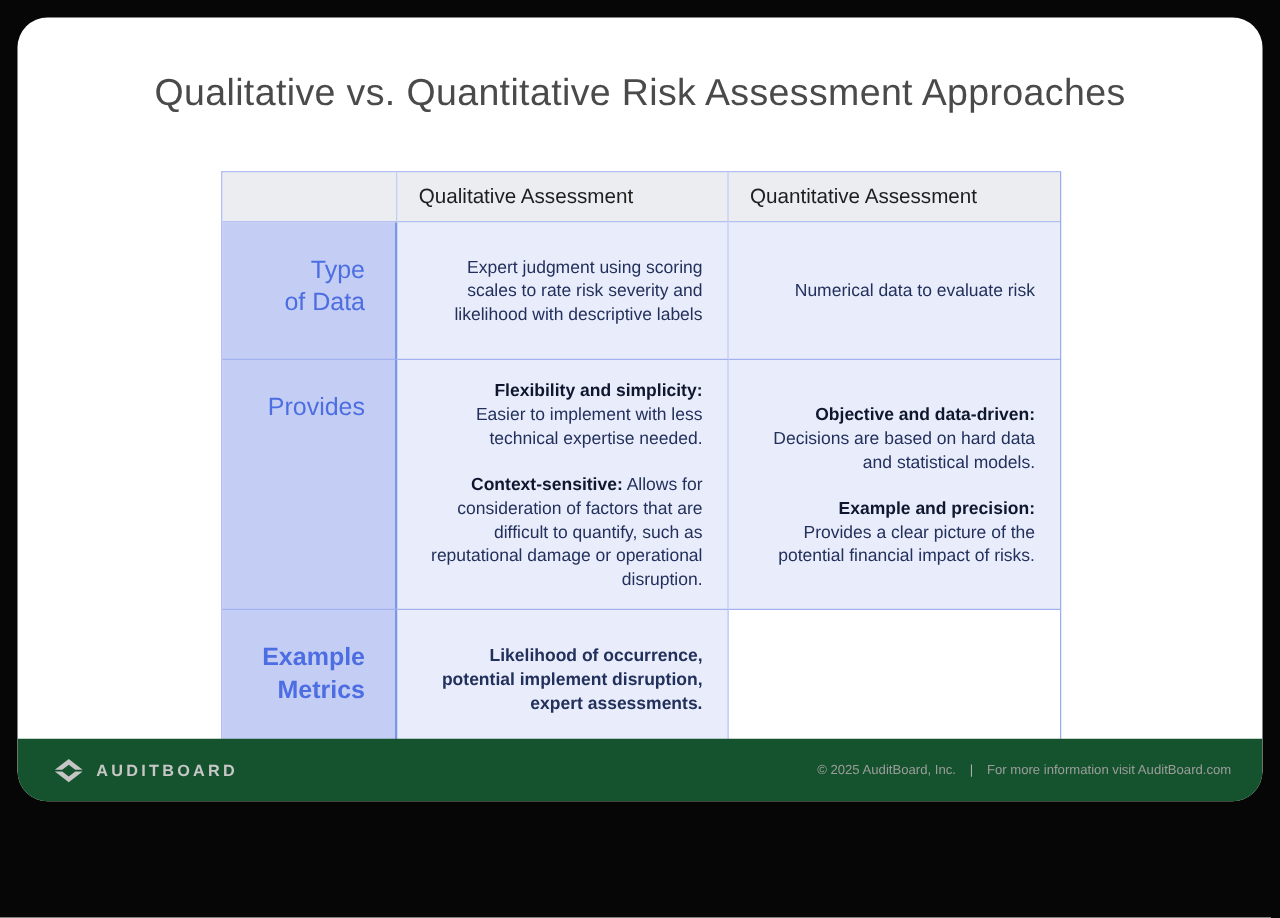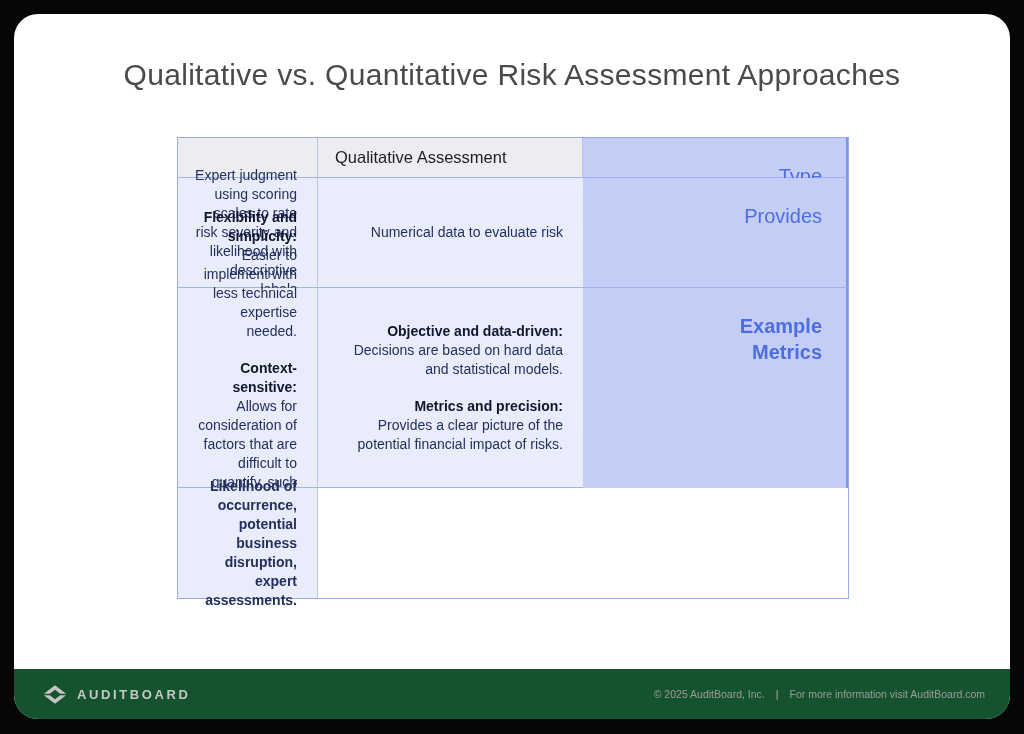--- a/index.html
+++ b/index.html
@@ -6,21 +6,21 @@
   html, body { width: 1024px; height: 734px; }
   body {
     background: #060606;
     font-family: "Liberation Sans", "DejaVu Sans", sans-serif;
     position: relative;
     overflow: hidden;
   }
   .card {
     position: absolute;
     left: 14px; top: 14px;
-    width: 996px; height: 705px;
+    width: 996px; height: 627px;
     background: #ffffff;
     border-radius: 24px;
     overflow: hidden;
   }
   .page-title {
     position: absolute;
     top: 44px; left: 0; right: 0;
     text-align: center;
     font-size: 30px;
     font-weight: 500;
@@ -104,20 +104,21 @@
 <body>
 
 <div class="card">
 
   <h1 class="page-title">Qualitative vs. Quantitative Risk Assessment Approaches</h1>
 
   <div class="cmp-table">
 
     <div class="cell th"></div>
     <div class="cell th">Qualitative Assessment</div>
+    <div class="cell th last-col">Quantitative Assessment</div>
 
     <div class="cell label-cell">
       <span>Type</span><br>
       <span>of Data</span>
     </div>
     <div class="cell body-cell">
       <p>Expert judgment using scoring scales to rate risk severity and likelihood with descriptive labels</p>
     </div>
     <div class="cell body-cell last-col">
       <p>Numerical data to evaluate risk</p>
@@ -125,29 +126,29 @@
 
     <div class="cell label-cell">
       <span>Provides</span>
     </div>
     <div class="cell body-cell">
       <p><strong>Flexibility and simplicity:</strong><br><span>Easier to implement with less technical expertise needed.</span></p>
       <p><strong>Context-sensitive:</strong> <span>Allows for consideration of factors that are difficult to quantify, such as reputational damage or operational disruption.</span></p>
     </div>
     <div class="cell body-cell last-col">
       <p><strong>Objective and data-driven:</strong><br><span>Decisions are based on hard data and statistical models.</span></p>
-      <p><strong>Metrics and precision:</strong><br><span>Provides a clear picture of the potential financial impact of risks.</span></p>
+      <p><strong>Example and precision:</strong><br><span>Provides a clear picture of the potential financial impact of risks.</span></p>
     </div>
 
     <div class="cell label-cell last-row">
       <span>Example</span><br>
       <span>Metrics</span>
     </div>
     <div class="cell body-cell last-row">
-      <p>Likelihood of occurrence, potential business disruption, expert assessments.</p>
+      <p>Likelihood of occurrence, potential implement disruption, expert assessments.</p>
     </div>
 
   </div>
 
   <div class="footer">
     <div class="brand">
       <svg width="26" height="21" viewBox="0 0 28 22">
         <path d="M2 10.2 L14 1 L26 10.2 L19.6 10.2 L14 5.9 L8.4 10.2 Z" fill="#c5c5c5"></path>
         <path d="M2 11.8 L14 21 L26 11.8 L19.6 11.8 L14 16.1 L8.4 11.8 Z" fill="#c5c5c5"></path>
       </svg>

